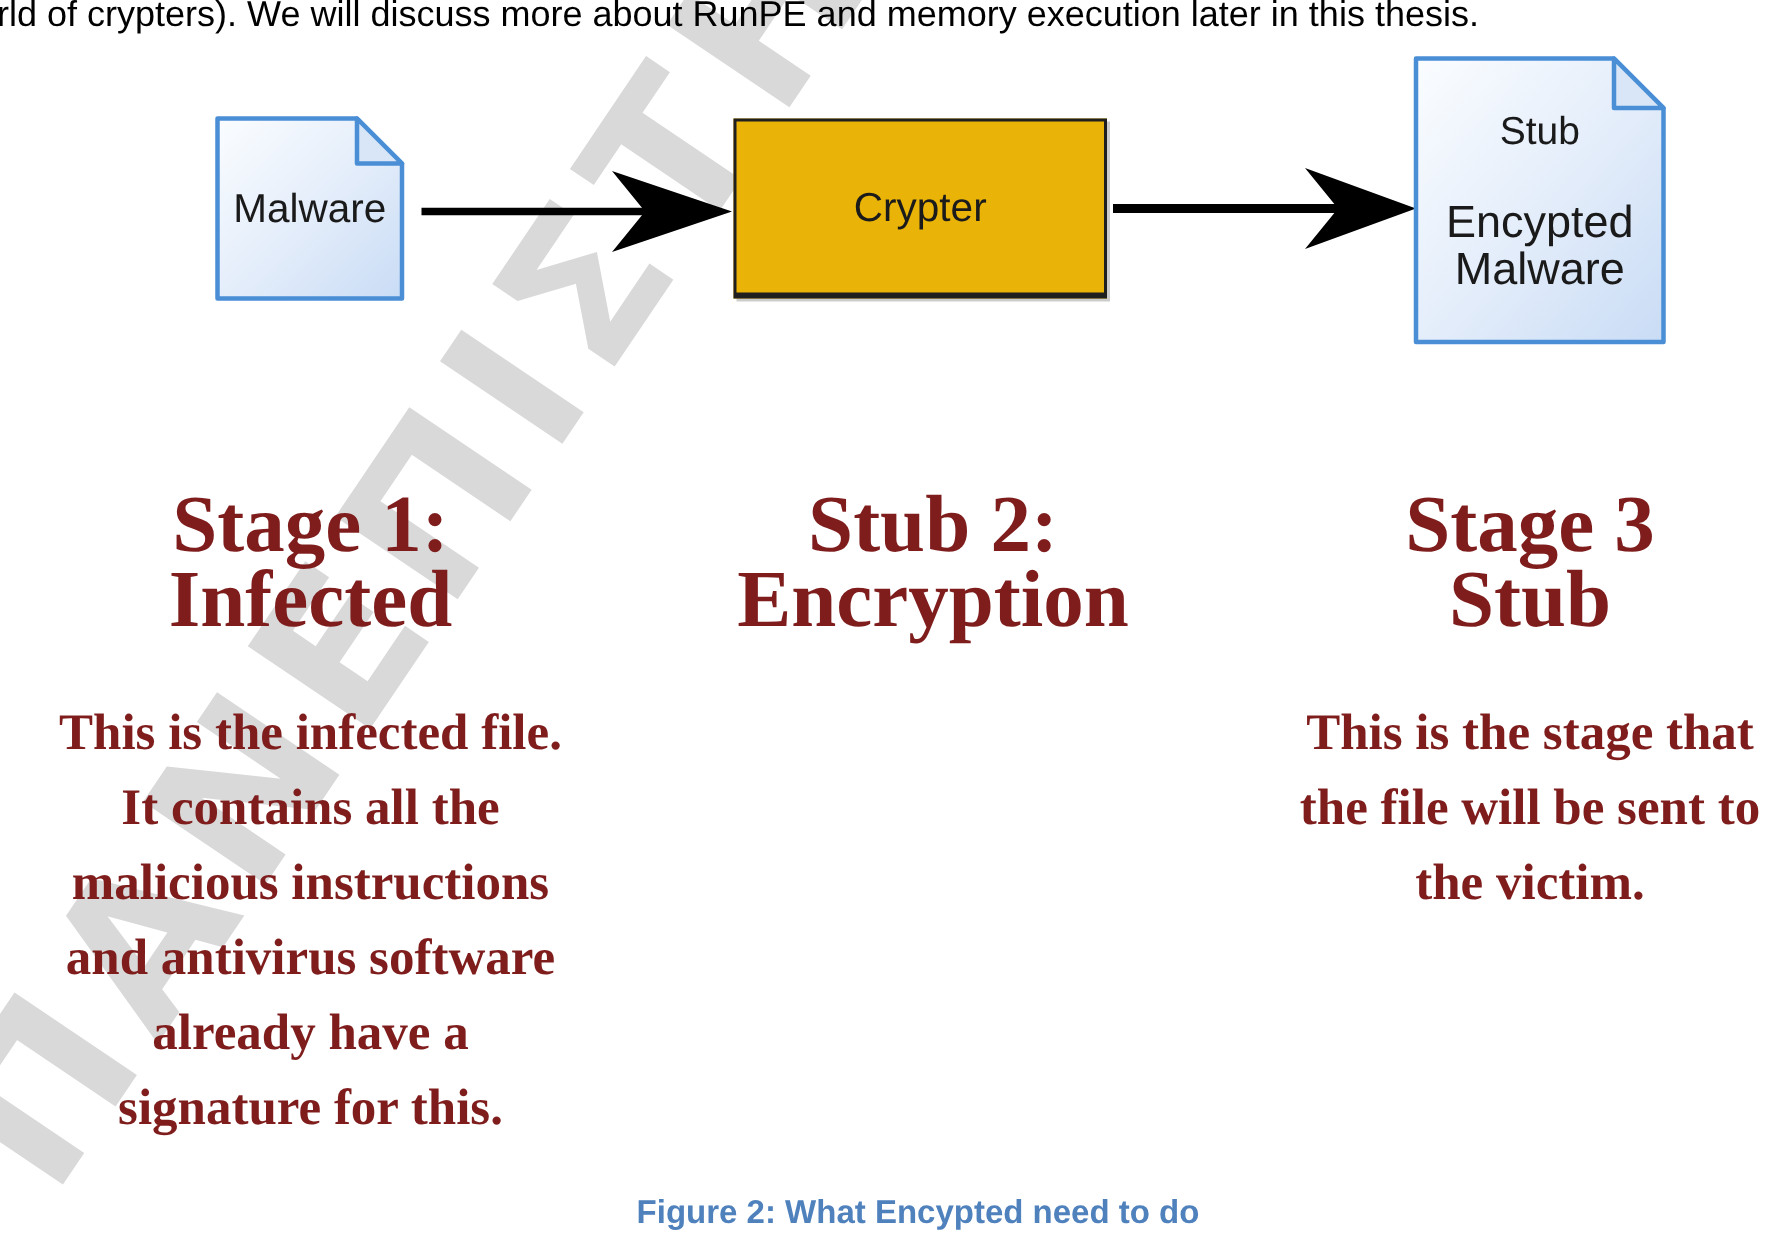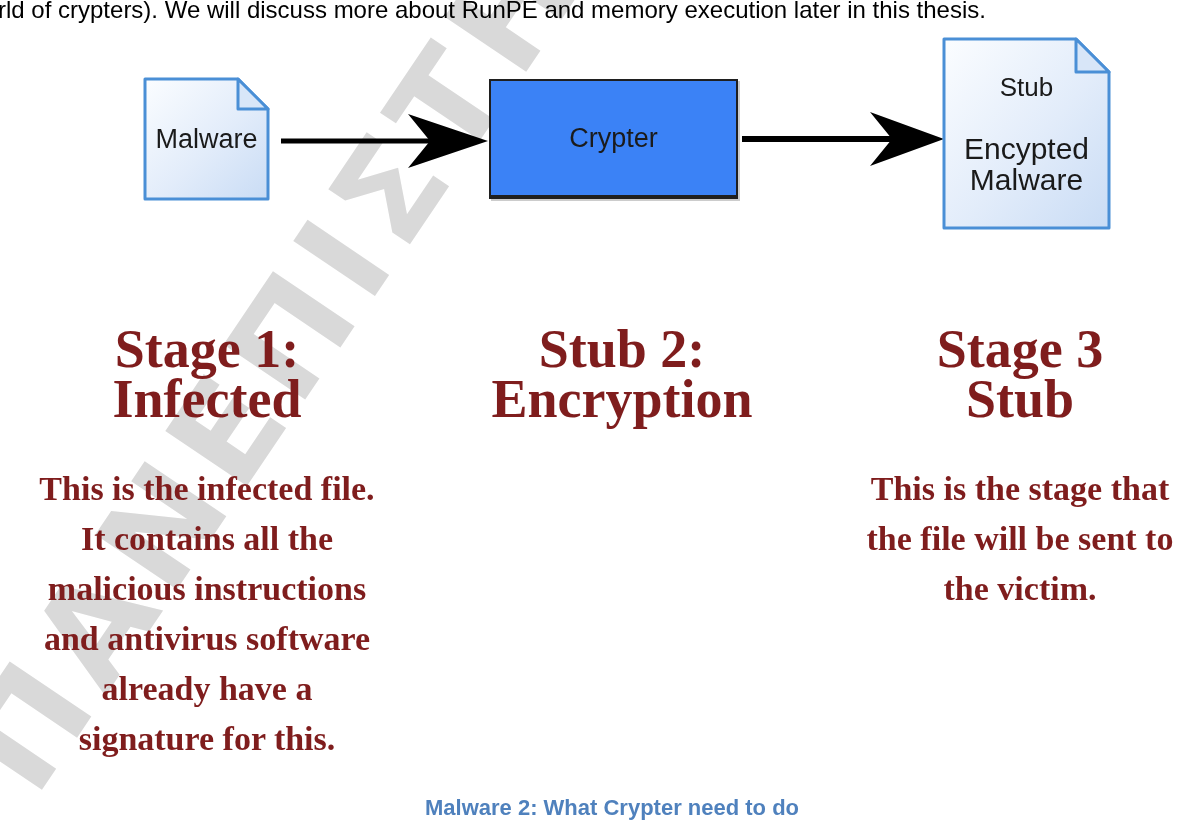--- a/index.html
+++ b/index.html
@@ -32,21 +32,21 @@
     position:absolute;left:0;top:35px;width:100%;
     text-align:center;font-size:26px;color:#1a1a1a;
   }
   .stub-subtitle{
     position:absolute;left:0;top:96px;width:100%;
     text-align:center;font-size:30px;line-height:31px;color:#1a1a1a;
     white-space:pre-line;
   }
   .process-box{
     position:absolute;left:489px;top:79px;width:249px;height:120px;z-index:2;
-    background:#3b82f6;
+    background:#eab308;
     border:2px solid #1f1f1f;border-bottom-width:4px;
     box-shadow:2px 2px 0 rgba(110,110,110,0.35);
     display:flex;align-items:center;justify-content:center;
     font-size:27px;color:#1b1b1b;
     box-sizing:border-box;
   }
   .arrow-layer{position:absolute;left:0;top:0;z-index:2;pointer-events:none;}
   
   .stage-col{
     position:absolute;top:324px;z-index:3;
@@ -149,15 +149,15 @@
   </div>
 
   <div class="stage-col c3">
     <div class="stage-heading">Stage 3
 Stub</div>
     <div class="stage-desc">This is the stage that
 the file will be sent to
 the victim.</div>
   </div>
 
-  <div class="figure-caption">Malware 2: What Crypter need to do</div>
+  <div class="figure-caption">Figure 2: What Encypted need to do</div>
 
 </div>
 
 </body></html>

